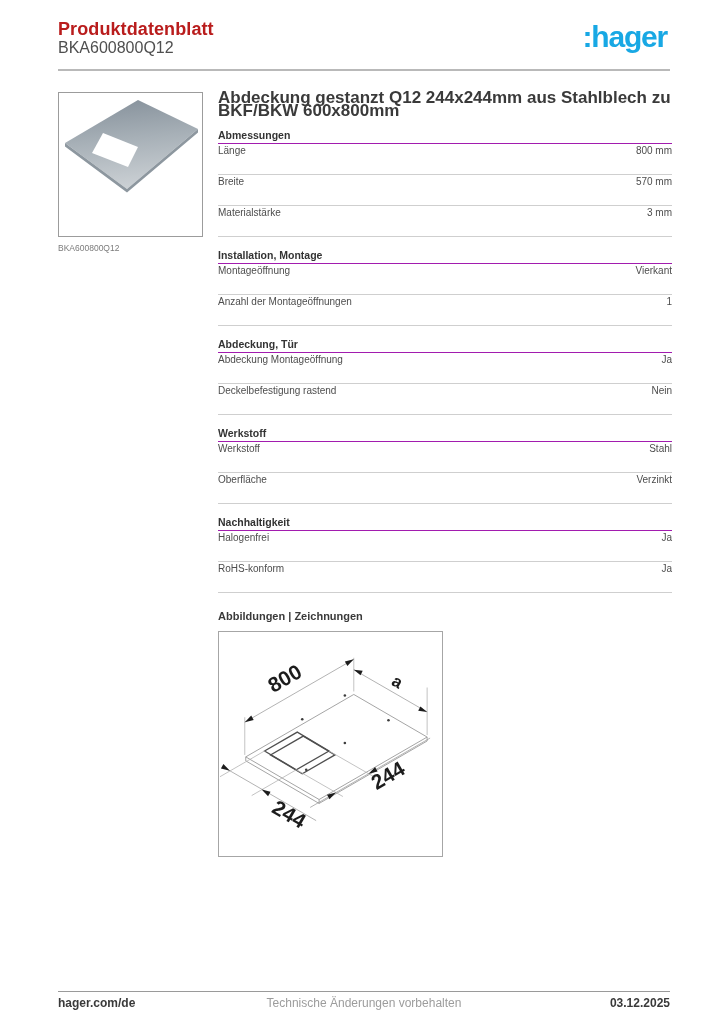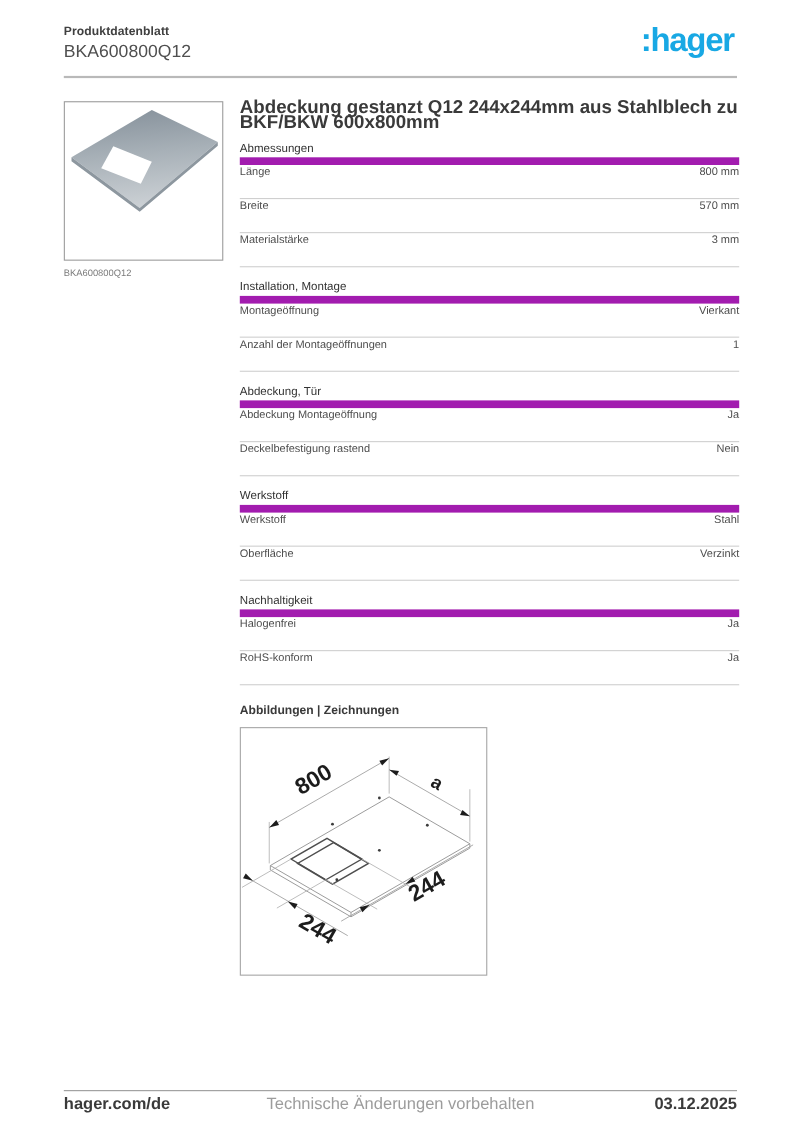--- a/index.html
+++ b/index.html
@@ -4,40 +4,40 @@
 <style>
   html,body{margin:0;padding:0;}
   body{
     width:724px;height:1024px;position:relative;background:#ffffff;
     font-family:"Liberation Sans",sans-serif;overflow:hidden;
   }
   .page{position:absolute;inset:0;}
 
   
   .header-block{position:absolute;left:58px;top:20px;}
-  .doc-title{font-size:11px;font-weight:bold;color:#404040;line-height:18px;letter-spacing:.1px;}
+  .doc-title{font-size:18px;font-weight:bold;color:#b91c1c;line-height:18px;letter-spacing:.1px;}
   .doc-sub{font-size:16px;font-weight:normal;color:#4f4f4f;line-height:20px;}
   .logo{
     position:absolute;right:57px;top:22px;
     font-size:30px;font-weight:bold;color:#18a8e4;letter-spacing:-1.2px;line-height:30px;
   }
   .hr-top{position:absolute;left:58px;top:69px;width:612px;height:2px;background:#b9b9b9;}
 
   
   .photo-box{position:absolute;left:58px;top:92px;width:143px;height:143px;border:1px solid #9c9c9c;margin:0;background:#fff;}
   .photo-caption{position:absolute;left:58px;top:243px;font-size:8.5px;color:#7b7b7b;}
 
   
   .content{position:absolute;left:218px;top:91px;width:454px;}
   .product-title{font-size:17px;font-weight:bold;color:#3a3a3a;line-height:13px;}
   .tech-heading{font-size:11px;font-weight:bold;color:#3a3a3a;margin-top:22px;line-height:13px;}
   .spec-section{margin-top:12px;}
   .section-heading{
-    margin:0;font-size:10.5px;font-weight:normal;color:#333333;line-height:12px;
-    padding-bottom:2px;border-bottom:7px solid #a21caf;
+    margin:0;font-size:10.5px;font-weight:bold;color:#333333;line-height:12px;
+    padding-bottom:2px;border-bottom:1px solid #a21caf;
   }
   .row{
     display:flex;justify-content:space-between;align-items:baseline;
     font-size:10px;line-height:10px;color:#4d4d4d;
     padding:2px 0 18px 0;border-bottom:1px solid #cfcfcf;
   }
   .row-label{text-align:left;}
   .row-value{text-align:right;}
   .drawings-heading{font-size:11px;font-weight:bold;color:#3a3a3a;margin-top:17px;line-height:13px;}
   .drawing-box{margin-top:8px;width:223px;height:224px;border:1px solid #a6a6a6;background:#fff;}
@@ -47,21 +47,21 @@
   .cutline{stroke:#4f4f4f;stroke-width:1.3;fill:none;}
   .dimline{stroke:#9f9f9f;stroke-width:0.8;fill:none;}
   .extline{stroke:#b3b3b3;stroke-width:0.8;fill:none;}
   .arrow{fill:#1c1c1c;stroke:none;}
   .hole{fill:#3c3c3c;stroke:none;}
   .dim-big{font-size:21px;font-weight:600;fill:#1c1c1c;font-family:"Liberation Sans",sans-serif;}
   .dim-small{font-size:17px;font-weight:600;fill:#1c1c1c;font-family:"Liberation Sans",sans-serif;}
 
   
   .hr-bottom{position:absolute;left:58px;top:991px;width:612px;height:1px;background:#9a9a9a;}
-  .footer{position:absolute;left:58px;top:998px;width:612px;height:14px;font-size:15px;line-height:11px;}
+  .footer{position:absolute;left:58px;top:998px;width:612px;height:14px;font-size:12px;line-height:11px;}
   .f-left{position:absolute;left:0;top:0;font-weight:bold;color:#3a3a3a;}
   .f-center{position:absolute;left:0;right:0;top:0;text-align:center;color:#9c9c9c;}
   .f-right{position:absolute;right:0;top:0;font-weight:bold;color:#3a3a3a;}
 </style>
 </head>
 <body>
 
 <div class="page">
 
   <div class="header-block">

